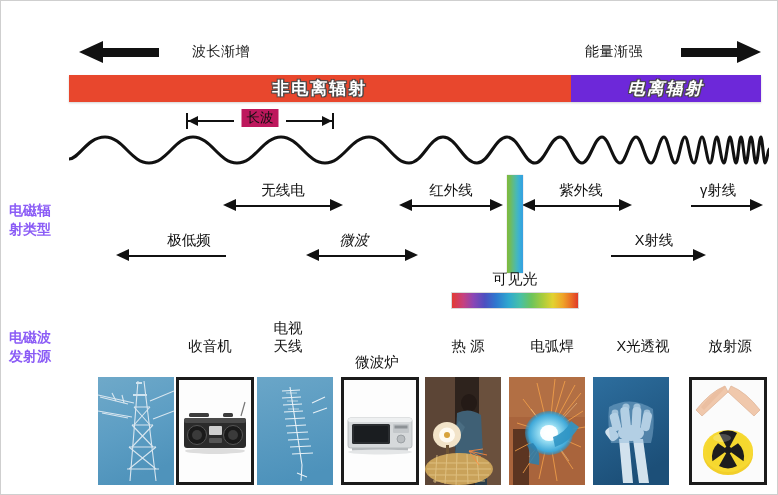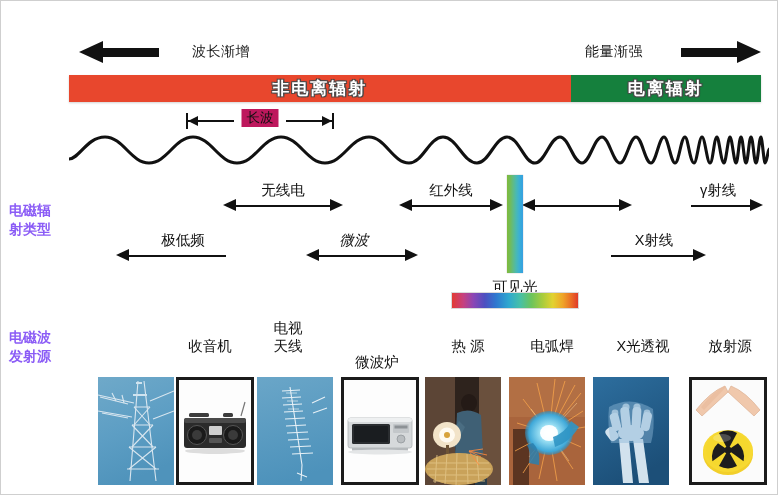--- a/index.html
+++ b/index.html
@@ -47,21 +47,21 @@
     position: absolute;
     height: 27px;
     display: flex;
     box-shadow: 0 1px 2px rgba(0,0,0,.18);
   }
   .band {
     position: relative;
     display: flex; align-items: center; justify-content: center;
   }
   .band.nonion { background: #e8472d; }
-  .band.ion    { background: #15803d; }
+  .band.ion    { background: #6d28d9; font-style: italic; }
   .band .btxt {
     color: #ffffff;
     font-size: 17px;
     font-weight: 700;
     letter-spacing: 2px;
     text-shadow:
       -1.2px -1.2px 0 #4a4a4a,  1.2px -1.2px 0 #4a4a4a,
       -1.2px  1.2px 0 #4a4a4a,  1.2px  1.2px 0 #4a4a4a,
        0 0 2px rgba(0,0,0,.5);
     white-space: nowrap;
@@ -226,53 +226,54 @@
       <div class="tip r"></div>
   </div>
 
   <div class="arrlabel" style="left:395px; top:180px; width:110px;">红外线</div>
   <div class="arrow both" style="left:398px; top:198px; width:104px;">
     <div class="tip l"></div>
       <div class="shaft"></div>
       <div class="tip r"></div>
   </div>
 
+  <div class="arrlabel" style="left:525px; top:180px; width:110px;">紫外线</div>
   <div class="arrow both" style="left:521px; top:198px; width:110px;">
     <div class="tip l"></div>
       <div class="shaft"></div>
       <div class="tip r"></div>
   </div>
 
   <div class="arrlabel" style="left:672px; top:180px; width:90px;">γ射线</div>
   <div class="arrow toright" style="left:690px; top:198px; width:72px;">
     <div class="shaft"></div>
       <div class="tip r"></div>
   </div>
 
-  <div class="arrlabel" style="left:127px; top:230px; width:110px;text-align:center;">极低频</div>
+  <div class="arrlabel" style="left:133px; top:230px; width:110px;text-align:center;">极低频</div>
   <div class="arrow toleft" style="left:115px; top:248px; width:110px;">
     <div class="tip l"></div>
       <div class="shaft"></div>
   </div>
 
   <div class="arrlabel" style="left:308px; top:230px; width:90px;font-style:italic;">微波</div>
   <div class="arrow both" style="left:305px; top:248px; width:112px;">
     <div class="tip l"></div>
       <div class="shaft"></div>
       <div class="tip r"></div>
   </div>
 
   <div class="arrlabel" style="left:603px; top:230px; width:100px;">X射线</div>
   <div class="arrow toright" style="left:610px; top:248px; width:95px;">
     <div class="shaft"></div>
       <div class="tip r"></div>
   </div>
 
   <div class="vlbar" style="left:506px; top:174px; width:16px; height:98px;"></div>
-  <div class="arrlabel" style="left:464px; top:269px; width:100px; font-size:15px;margin-top:8px;">可见光</div>
+  <div class="arrlabel" style="left:464px; top:269px; width:100px; font-size:15px;">可见光</div>
   <div class="rainbow" style="left:450px; top:291px; width:128px; height:17px;"></div>
 
   <div class="rowcap" style="left:8px; top:327px;">
     <div>电磁波</div>
     <div>发射源</div>
   </div>
 
 
   <div class="srclabel" style="left:170px; top:336px; width:78px;">
     <div>收音机</div>

